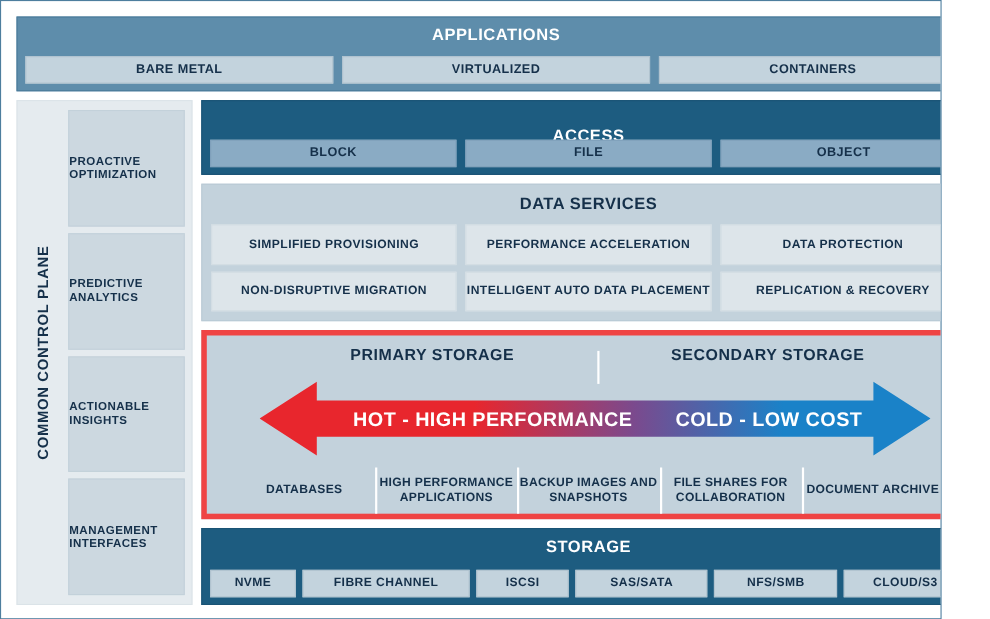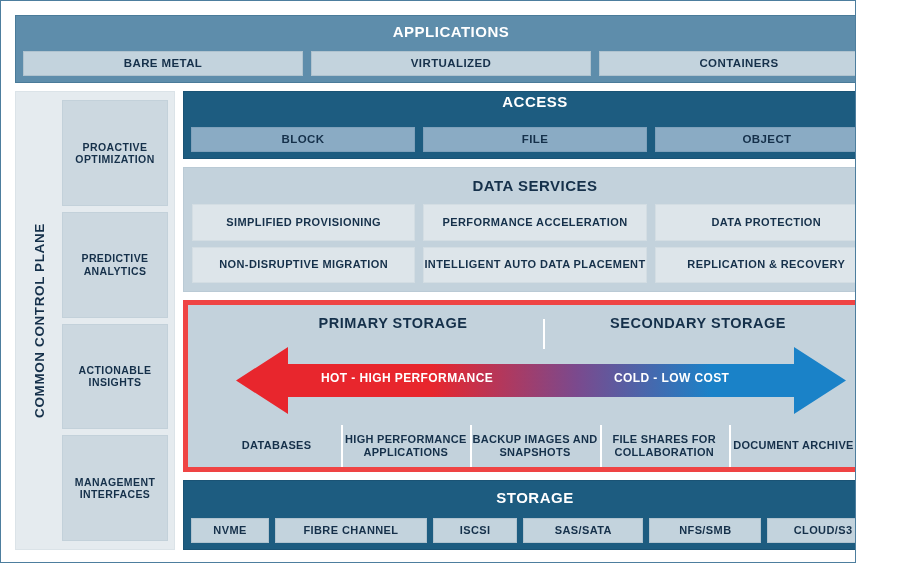--- a/index.html
+++ b/index.html
@@ -29,21 +29,20 @@
     color: #ffffff;
     font-weight: bold;
     letter-spacing: 0.5px;
     text-align: center;
   }
   .tile {
     box-sizing: border-box;
     display: flex;
     align-items: center;
     justify-content: center;
-    text-align: center;
     color: #15304a;
     font-weight: bold;
     letter-spacing: 0.4px;
     line-height: 1.18;
   }
 
   
   #applications {
     left: 14px;
     top: 14px;
@@ -120,21 +119,22 @@
   #access {
     left: 182px;
     top: 90px;
     width: 704px;
     height: 68px;
     background: #1d5c80;
     border: 1px solid #1a5375;
   }
   #access .band-title {
     font-size: 15px;
-    margin-top: 1px;
+    margin-top: 23px;
+    text-decoration: underline;
   }
   #access-tiles {
     position: absolute;
     left: 7px;
     right: 7px;
     top: 35px;
     height: 25px;
     display: flex;
     gap: 8px;
   }
@@ -220,21 +220,21 @@
     position: absolute;
     left: 48px;
     top: 38px;
     width: 610px;
     height: 75px;
   }
   #arrow-wrap svg { display: block; }
   .arrow-label {
     position: absolute;
     top: 28px;
-    font-size: 12px;
+    font-size: 18px;
     font-weight: bold;
     color: #ffffff;
     letter-spacing: 0.4px;
     white-space: nowrap;
   }
   #arrow-label-hot { left: 85px; }
   #arrow-label-cold { left: 378px; }
   #usecases {
     position: absolute;
     left: 24px;

